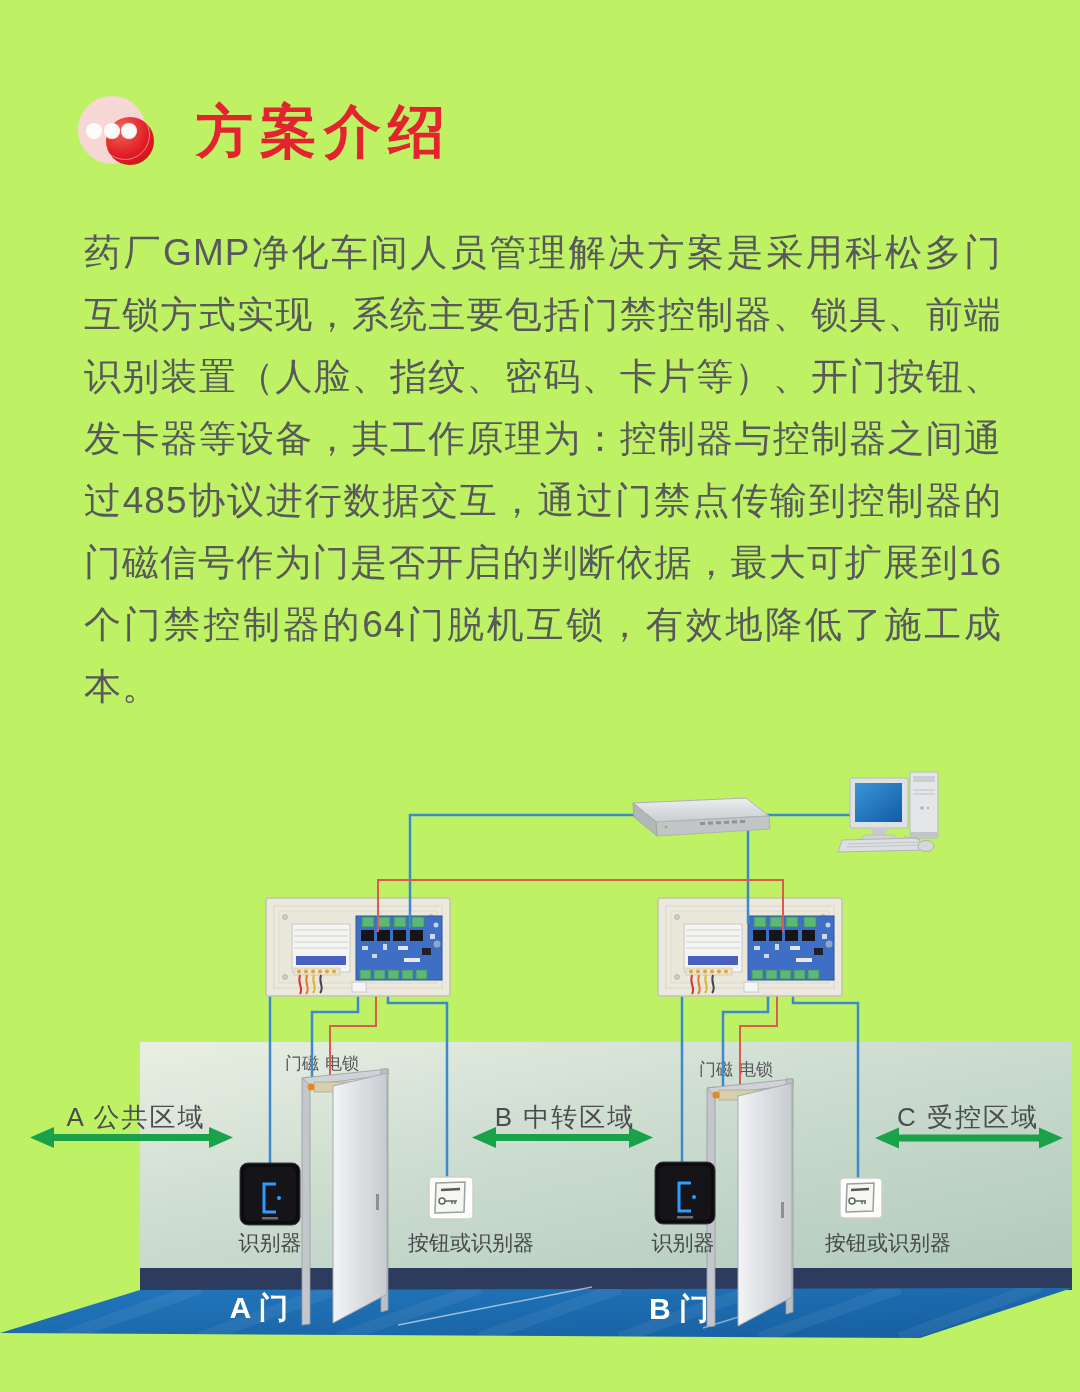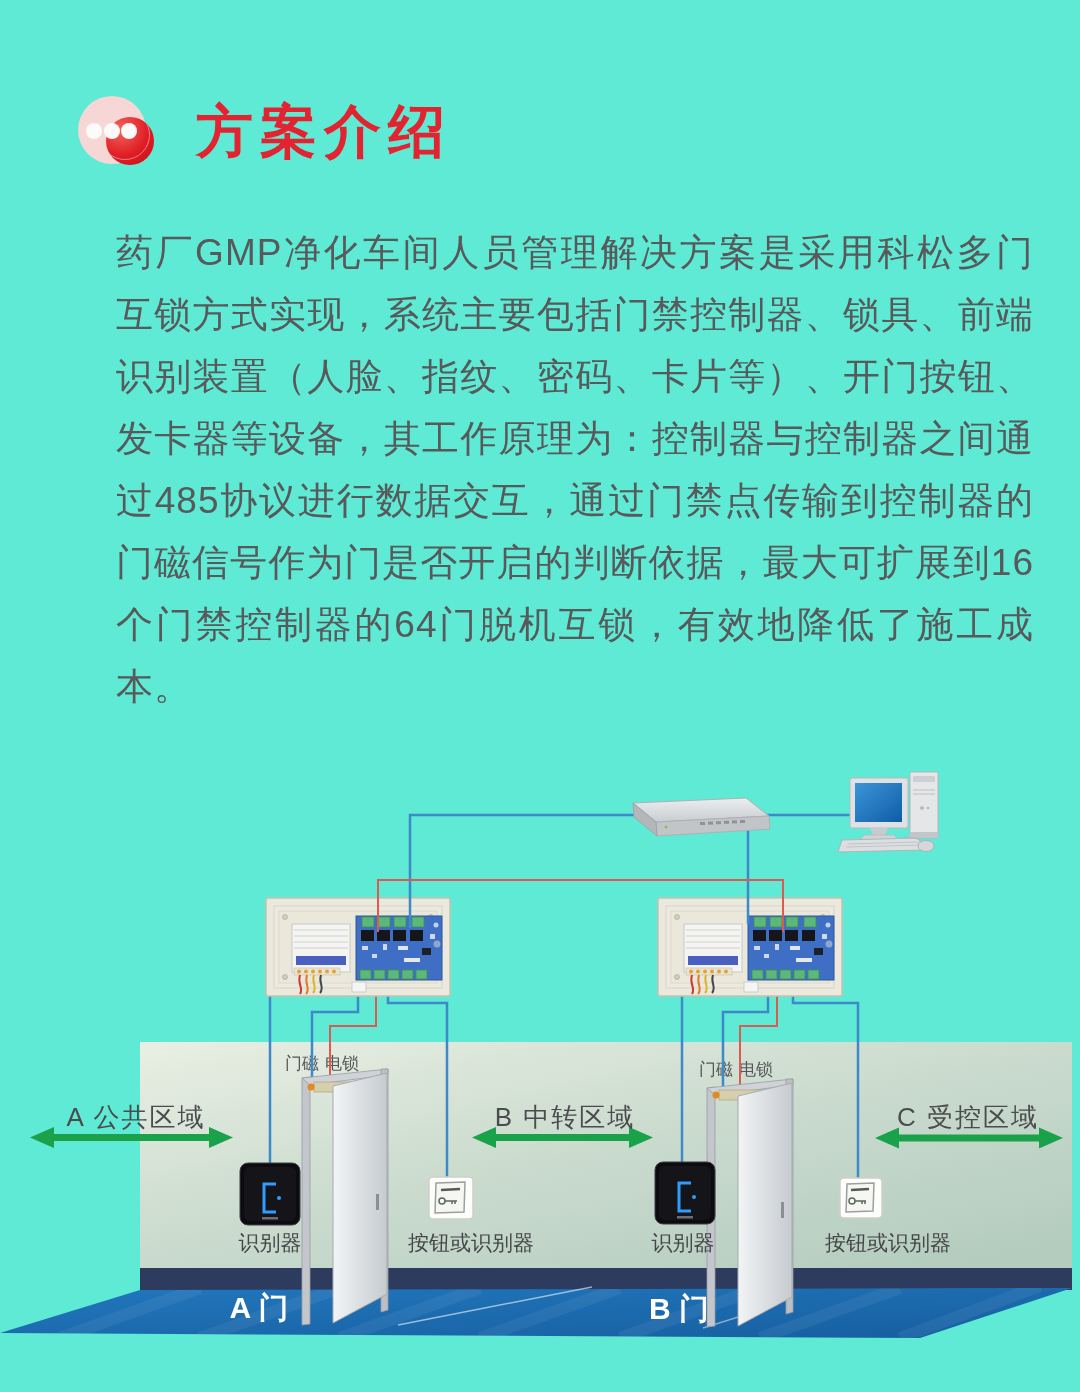--- a/index.html
+++ b/index.html
@@ -1,21 +1,21 @@
 <!DOCTYPE html>
 <html><head>
 <meta charset="utf-8">
 <style>
   html,body{margin:0;padding:0;}
   body{background:#e9e9e9;}
   .page{
     position:relative;
     width:1080px;height:1392px;
     margin:0 auto;
-    background:#5eead4;
+    background:#bef264;
     overflow:hidden;
     font-family:"Liberation Sans","DejaVu Sans",sans-serif;
   }
   
   .logo{position:absolute;left:78px;top:95px;width:82px;height:82px;}
   .logo-pink{position:absolute;left:0;top:1px;width:68px;height:68px;border-radius:50%;background:#f6d7d6;}
   .logo-red{position:absolute;left:28px;top:22px;width:48px;height:48px;border-radius:50%;
     background:radial-gradient(circle at 32% 26%, #f2655c 0%, #e01d24 55%, #c90d18 100%);
     overflow:hidden;}
   .logo-red::after{content:"";position:absolute;left:-6px;top:-7px;width:48px;height:48px;
@@ -23,21 +23,21 @@
   .logo-dot{position:absolute;top:28px;width:16px;height:16px;border-radius:50%;background:#fdfbfa;}
   .d1{left:8px}.d2{left:26px}.d3{left:43px}
   .page-title{
     position:absolute;left:196px;top:94px;
     font-size:57px;font-weight:bold;color:#e32430;letter-spacing:7px;
   }
   
   .intro{
     position:absolute;left:84px;top:222px;width:918px;
     font-size:37px;line-height:62px;color:#58595b;
-    letter-spacing:1px;text-align:justify;margin-left:32px;
+    letter-spacing:1px;text-align:justify;
   }
   
   .diagram{position:absolute;left:0;top:732px;width:1080px;height:660px;}
   svg text{font-family:"Liberation Sans","DejaVu Sans",sans-serif;}
 </style>
 </head>
 <body>
 
 <div class="page">
 

